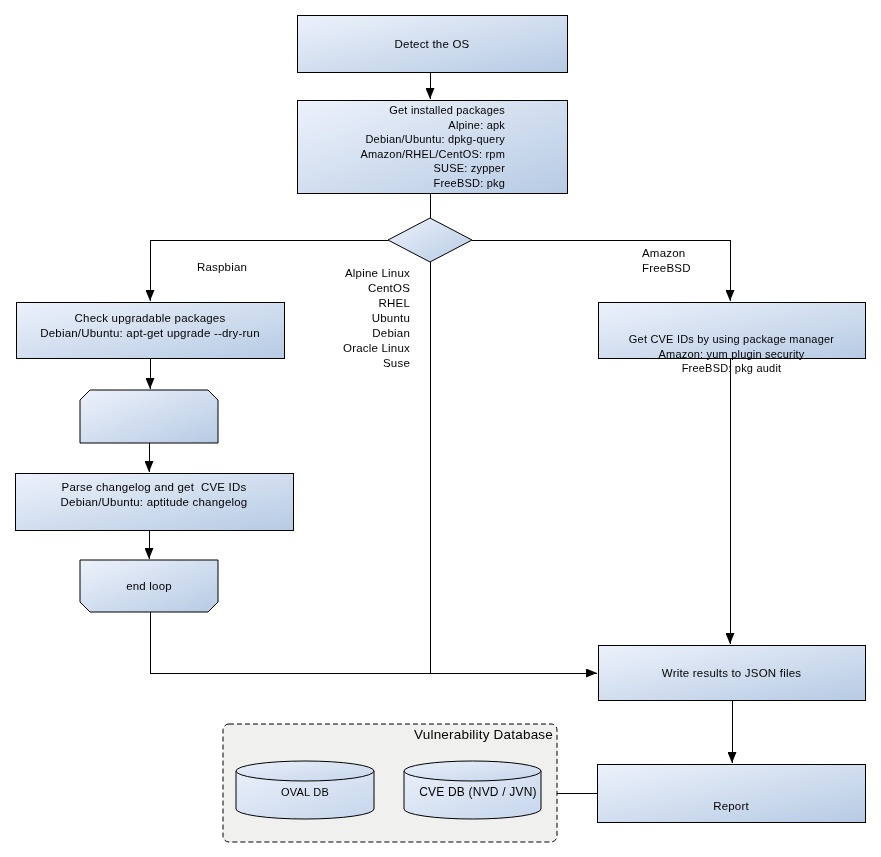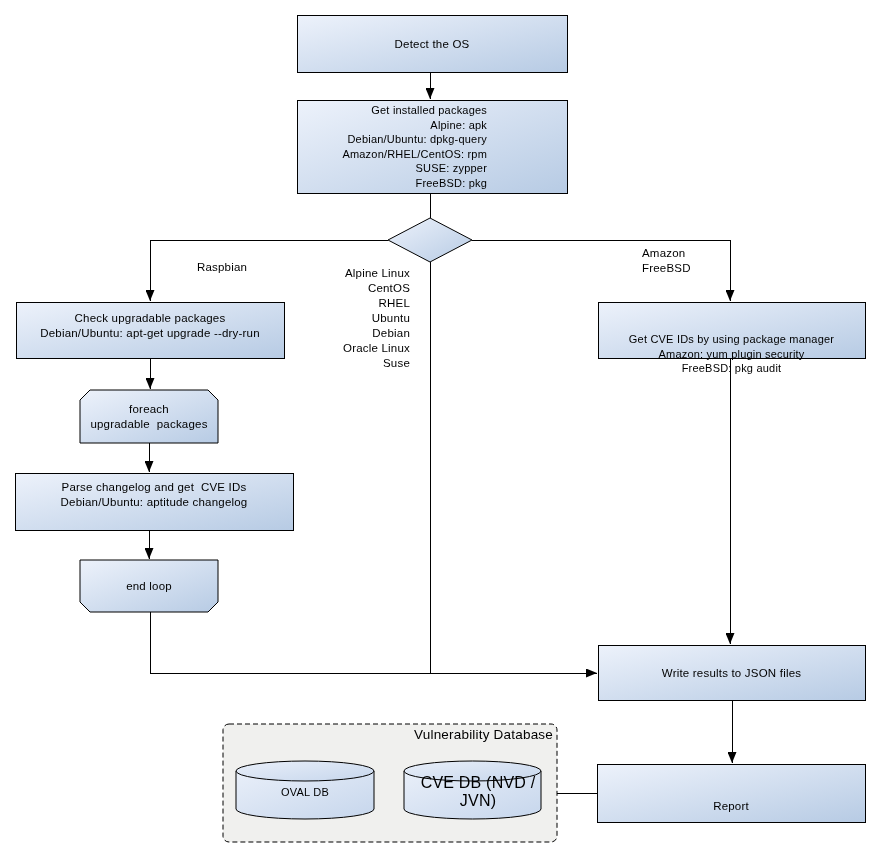--- a/index.html
+++ b/index.html
@@ -8,35 +8,35 @@
     font-family:"Liberation Sans", sans-serif; color:#000;
     font-size:11.5px; letter-spacing:0.2px;
   }
   #shapes { position:absolute; left:0; top:0; }
   .txt { position:absolute; white-space:pre-wrap; }
   .ctr { display:flex; align-items:center; justify-content:center; text-align:center; }
   .rgt { text-align:right; }
   .t-detect      { left:297px; top:15px;  width:270px; height:57px; }
   .t-installed   { left:297px; top:100px; width:270px; height:93px;
                    display:flex; align-items:center; justify-content:flex-end;
-                   box-sizing:border-box; padding-right:80px; text-align:right;
+                   box-sizing:border-box; padding-right:62px; text-align:right;
                    font-size:11px; line-height:14.5px; }
   .t-raspbian    { left:182px; top:261px; width:80px;  height:16px; text-align:center; }
   .t-middleos    { left:300px; top:266px; width:110px; line-height:15px; font-size:11.5px; }
   .t-amzfbsd     { left:642px; top:246px; width:80px;  text-align:left; line-height:15px; }
   .t-check       { left:16px;  top:302px; width:268px; height:48px; line-height:15px; }
   .t-foreach     { left:80px;  top:390px; width:138px; height:53px; line-height:15px; }
   .t-parse       { left:15px;  top:466px; width:278px; height:57px; line-height:15px; }
   .t-endloop     { left:80px;  top:560px; width:138px; height:52px; }
   .t-getcve      { left:598px; top:302px; width:267px; height:56px; font-size:11px; line-height:14.5px;margin-top:24px; }
   .t-write       { left:598px; top:645px; width:267px; height:55px; }
   .t-report      { left:597px; top:764px; width:268px; height:58px;margin-top:13px; }
   .t-dbtitle     { left:253px; top:727px; width:300px; font-size:13.5px;text-align:right; }
   .t-oval        { left:236px; top:784px; width:138px; height:16px; font-size:11px; }
-  .t-cve         { left:404px; top:784px; width:148px; height:16px; font-size:16px; }
+  .t-cve         { left:404px; top:784px; width:148px; height:16px; font-size:12px; }
   .connector { stroke:var(--line,#000); stroke-width:1; fill:none; shape-rendering:crispEdges; }
   .nodebox   { fill:url(#gradBox); stroke:var(--line,#000); stroke-width:1; shape-rendering:crispEdges; }
   .nodepoly  { fill:url(#gradBox); stroke:var(--line,#000); stroke-width:1; }
   .cyl       { fill:url(#gradCyl); stroke:var(--line,#000); stroke-width:1; }
 </style>
 </head>
 <body>
 
 <div id="stage">
 
@@ -91,22 +91,20 @@
 
   <div class="txt ctr t-detect">Detect the OS</div>
   <div class="txt t-installed">Get installed packages
 Alpine: apk
 Debian/Ubuntu: dpkg-query
 Amazon/RHEL/CentOS: rpm
 SUSE: zypper
 FreeBSD: pkg</div>
   <div class="txt ctr t-check">Check upgradable packages
 Debian/Ubuntu: apt-get upgrade --dry-run</div>
-  <div class="txt ctr t-foreach">foreach
-upgradable  packages</div>
   <div class="txt ctr t-parse">Parse changelog and get  CVE IDs
 Debian/Ubuntu: aptitude changelog</div>
   <div class="txt ctr t-endloop">end loop</div>
   <div class="txt ctr t-getcve">Get CVE IDs by using package manager
 Amazon: yum plugin security
 FreeBSD: pkg audit</div>
   <div class="txt ctr t-write">Write results to JSON files</div>
   <div class="txt ctr t-report">Report</div>
   <div class="txt rgt t-dbtitle">Vulnerability Database</div>
   <div class="txt ctr t-oval">OVAL DB</div>

